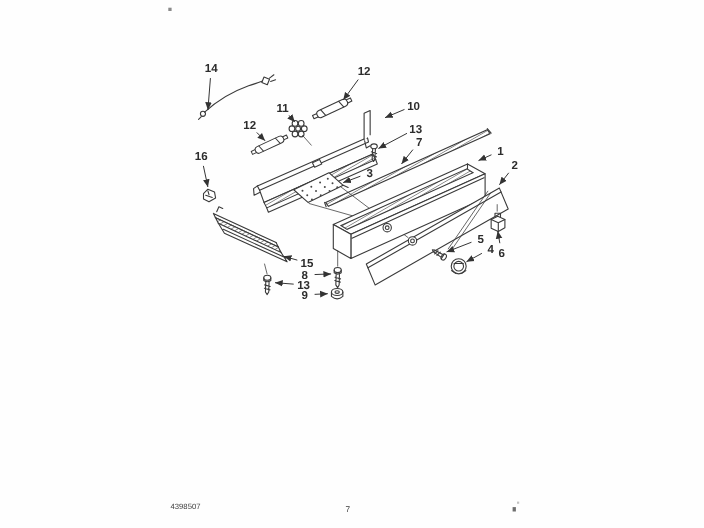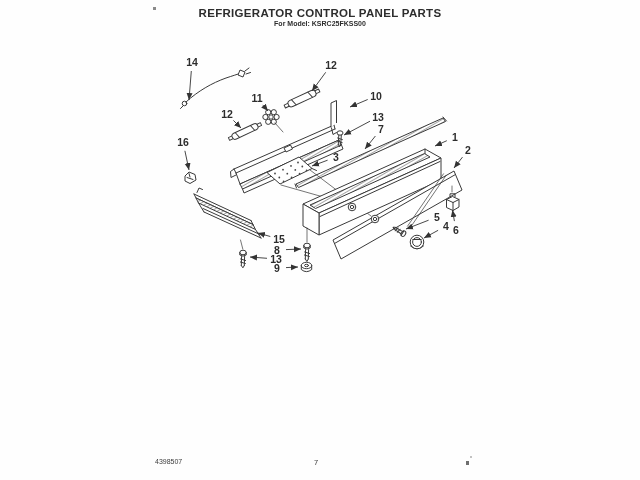--- a/index.html
+++ b/index.html
@@ -17,24 +17,20 @@
   .w{fill:#fff;stroke:var(--ink,#3a3a3a);stroke-width:1;stroke-linejoin:round;}
   .d{fill:#474747;stroke:none;}
   .callout-text{font:bold 10.5px "Liberation Sans",sans-serif;fill:var(--label,#2d2d2d);}
   .leader{stroke:#333;stroke-width:.9;fill:none;}
 </style>
 </head>
 <body>
 
 <div class="page">
 
-  <div class="hdr">
-    <div class="title">REFRIGERATOR CONTROL PANEL PARTS</div>
-    <div class="model">For Model: KSRC25FKSS00</div>
-  </div>
 
   <div class="reg" style="left:153px;top:7px;width:3px;height:3px;background:#8a8a8a;"></div>
   <div class="reg" style="left:466px;top:461px;width:3px;height:4px;background:#6f6f6f;"></div>
   <div class="reg" style="left:470px;top:456px;width:2px;height:2px;background:#c2c2c2;"></div>
 
   <svg class="art" width="640" height="480" viewBox="0 0 640 480">
     <defs>
       <pattern id="hp" width="3" height="3" patternUnits="userSpaceOnUse" patternTransform="rotate(60)">
         <rect width="3" height="3" fill="#fff"></rect>
         <line x1="0" y1="0" x2="0" y2="3" stroke="#5a5a5a" stroke-width="1.1"></line>

